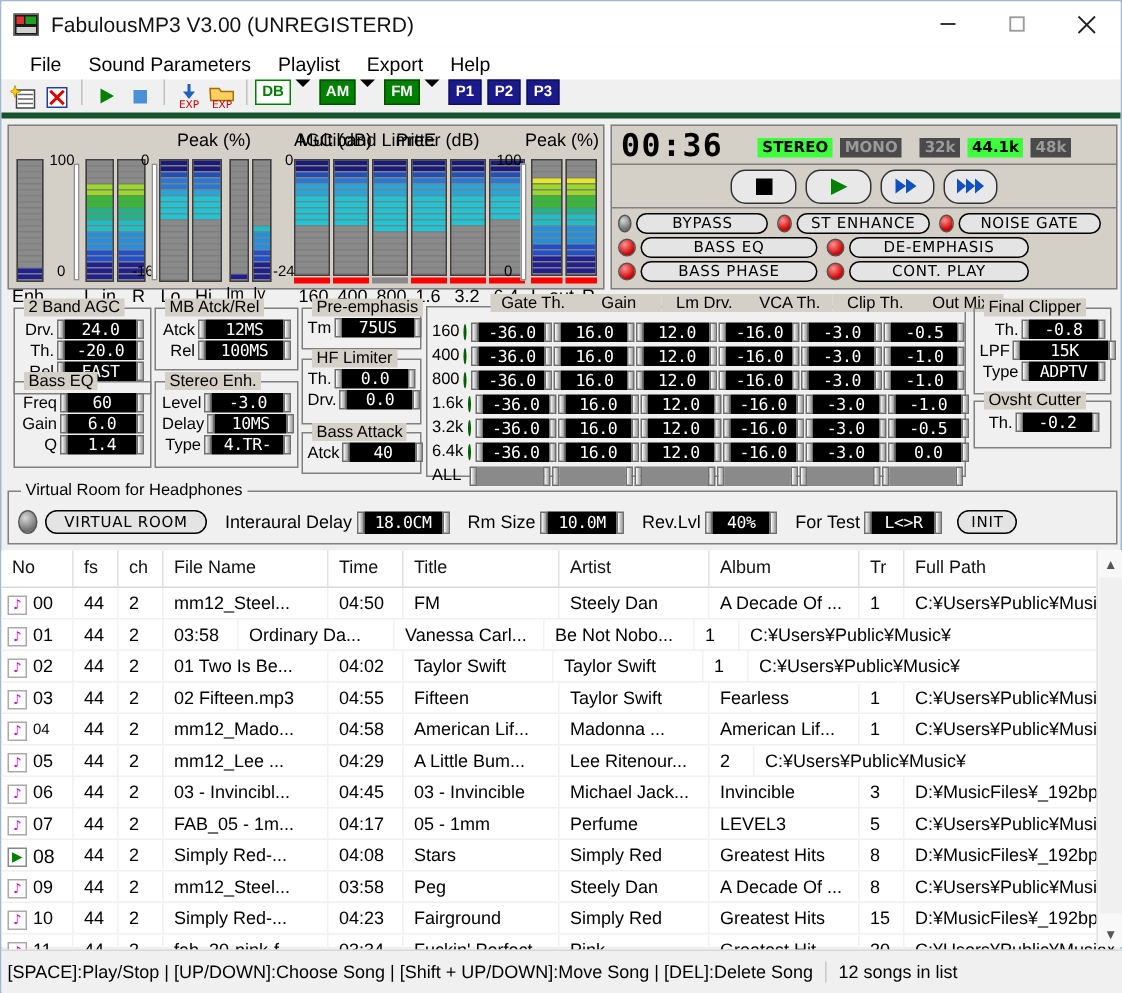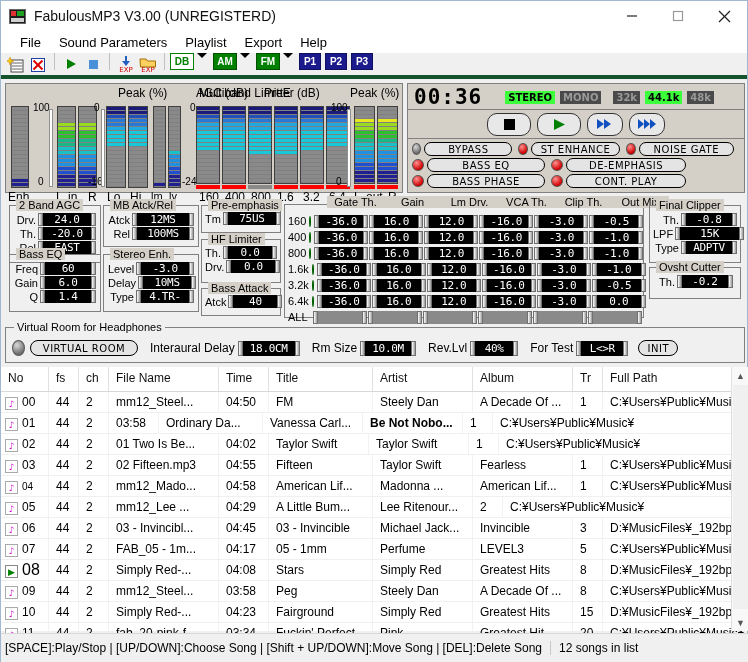--- a/index.html
+++ b/index.html
@@ -1165,21 +1165,21 @@
         <div class="plrow">
           <span class="pcell" style="width:48px;padding:0;display:flex;align-items:center;">
             <span class="rowicon">♪</span>
             <span style="font-size:12px;padding-left:2px;">01</span>
           </span>
           <span class="pcell" style="width:30px;">44</span>
           <span class="pcell" style="width:30px;">2</span>
           <span class="pcell" style="width:50px;">03:58</span>
           <span class="pcell" style="width:104px;">Ordinary Da...</span>
           <span class="pcell" style="width:100px;">Vanessa Carl...</span>
-          <span class="pcell" style="width:100px;font-weight:bold;">Be Not Nobo...</span>
+          <span class="pcell" style="width:100px;">Be Not Nobo...</span>
           <span class="pcell" style="width:30px;">1</span>
           <span class="pcell" style="width:146px;border-right:none;">C:¥Users¥Public¥Music¥</span>
         </div>
         <div class="plrow">
           <span class="pcell" style="width:48px;padding:0;display:flex;align-items:center;">
             <span class="rowicon">♪</span>
             <span style="font-size:12px;padding-left:2px;">02</span>
           </span>
           <span class="pcell" style="width:30px;">44</span>
           <span class="pcell" style="width:30px;">2</span>
@@ -1260,21 +1260,21 @@
           <span class="pcell" style="width:50px;">04:17</span>
           <span class="pcell" style="width:104px;">05 - 1mm</span>
           <span class="pcell" style="width:100px;">Perfume</span>
           <span class="pcell" style="width:100px;">LEVEL3</span>
           <span class="pcell" style="width:30px;">5</span>
           <span class="pcell" style="width:146px;border-right:none;">C:¥Users¥Public¥Music¥</span>
         </div>
         <div class="plrow">
           <span class="pcell" style="width:48px;padding:0;display:flex;align-items:center;">
             <span class="rowicon play">▶</span>
-            <span style="font-size:16px;padding-left:2px;">08</span>
+            <span style="font-size:13px;padding-left:2px;">08</span>
           </span>
           <span class="pcell" style="width:30px;">44</span>
           <span class="pcell" style="width:30px;">2</span>
           <span class="pcell" style="width:110px;">Simply Red-...</span>
           <span class="pcell" style="width:50px;">04:08</span>
           <span class="pcell" style="width:104px;">Stars</span>
           <span class="pcell" style="width:100px;">Simply Red</span>
           <span class="pcell" style="width:100px;">Greatest Hits</span>
           <span class="pcell" style="width:30px;">8</span>
           <span class="pcell" style="width:146px;border-right:none;">D:¥MusicFiles¥_192bps¥</span>

